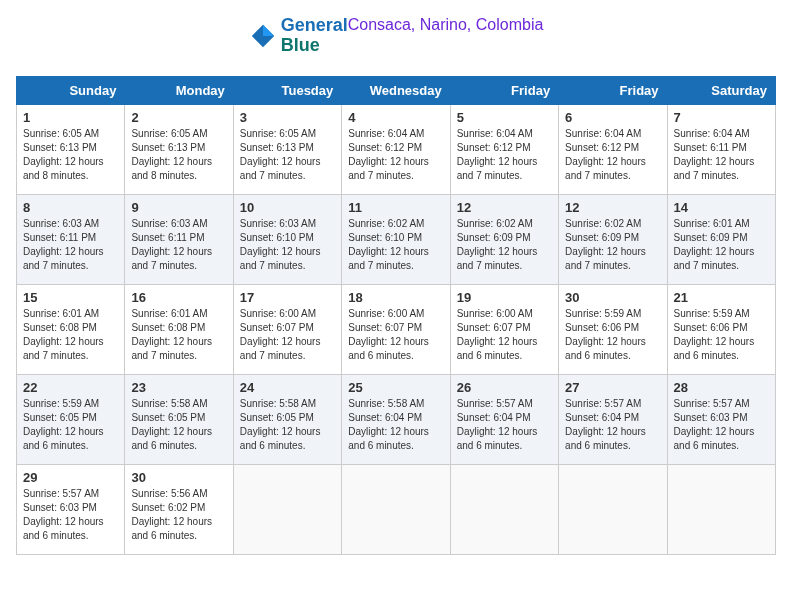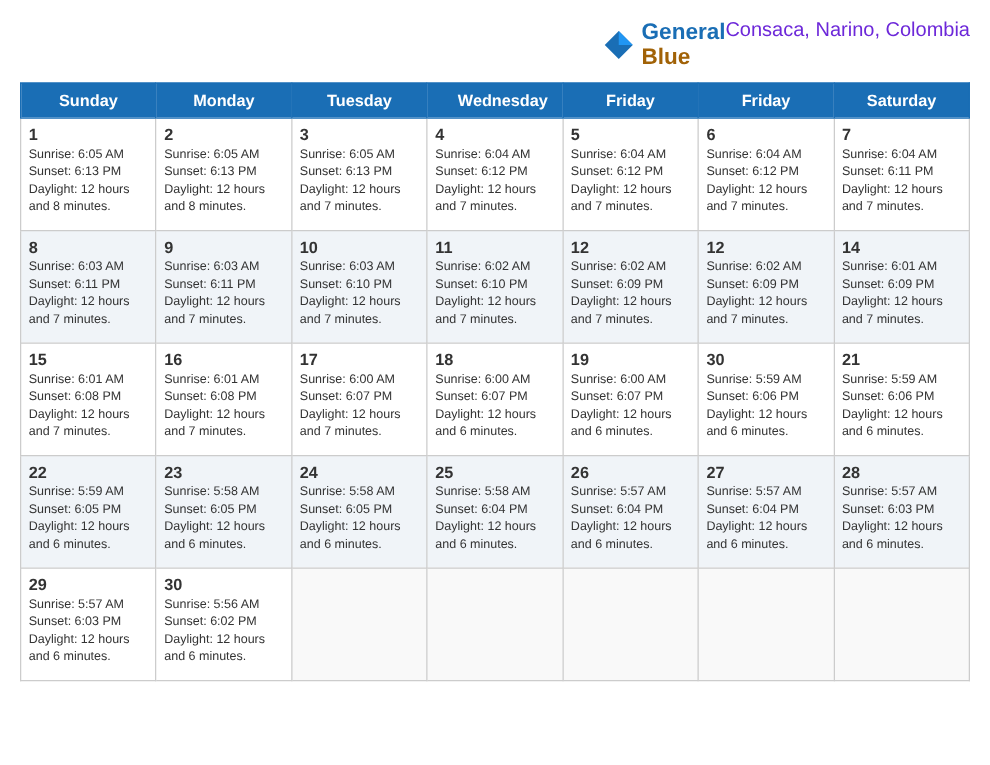--- a/index.html
+++ b/index.html
@@ -5,23 +5,23 @@
     * { box-sizing: border-box; margin: 0; padding: 0; }
     body {
       font-family: Arial, sans-serif;
       background: #fff;
       width: 792px;
       min-height: 612px;
       padding: 16px;
     }
     .header-section {
       display: flex;
-      justify-content: flex-end;
+      justify-content: center;
       align-items: flex-start;
-      margin-bottom: 10px;
+      margin-bottom: 20px;
     }
     .logo {
       display: flex;
       align-items: center;
       gap: 4px;
     }
     .logo-text {
       font-size: 18px;
       font-weight: bold;
       color: #333;
@@ -47,22 +47,22 @@
       color: #6d28d9;
     }
     .calendar-table {
       width: 100%;
       border-collapse: collapse;
       table-layout: fixed;
     }
     .calendar-table th {
       background-color: #1a6eb5;
       color: #fff;
-      text-align: center;
-      padding: 6px 24px;
+      text-align: right;
+      padding: 6px 8px;
       font-size: 13px;
       font-weight: bold;
       border: 1px solid #1a6eb5;
     }
     .calendar-table td {
       border: 1px solid #ccc;
       vertical-align: top;
       padding: 5px 6px;
       font-size: 10px;
       color: #333;
@@ -91,21 +91,21 @@
 <body>
 
 <div class="header-section">
   <div class="logo">
     <svg class="logo-icon" viewBox="0 0 40 40">
       <polygon points="20,4 36,20 20,36 4,20" fill="#1a6eb5"></polygon>
       <polygon points="20,4 36,20 20,20" fill="#2196F3"></polygon>
     </svg>
     <div class="logo-text">
       <div><span>General</span></div>
-      <div><span style="color:#a16207">Blue</span></div>
+      <div><span style="color:#0f766e">Blue</span></div>
     </div>
   </div>
   <div class="title-section">
     <div class="calendar-subtitle">Consaca, Narino, Colombia</div>
   </div>
 </div>
 
 <table class="calendar-table">
   <thead>
     <tr>

